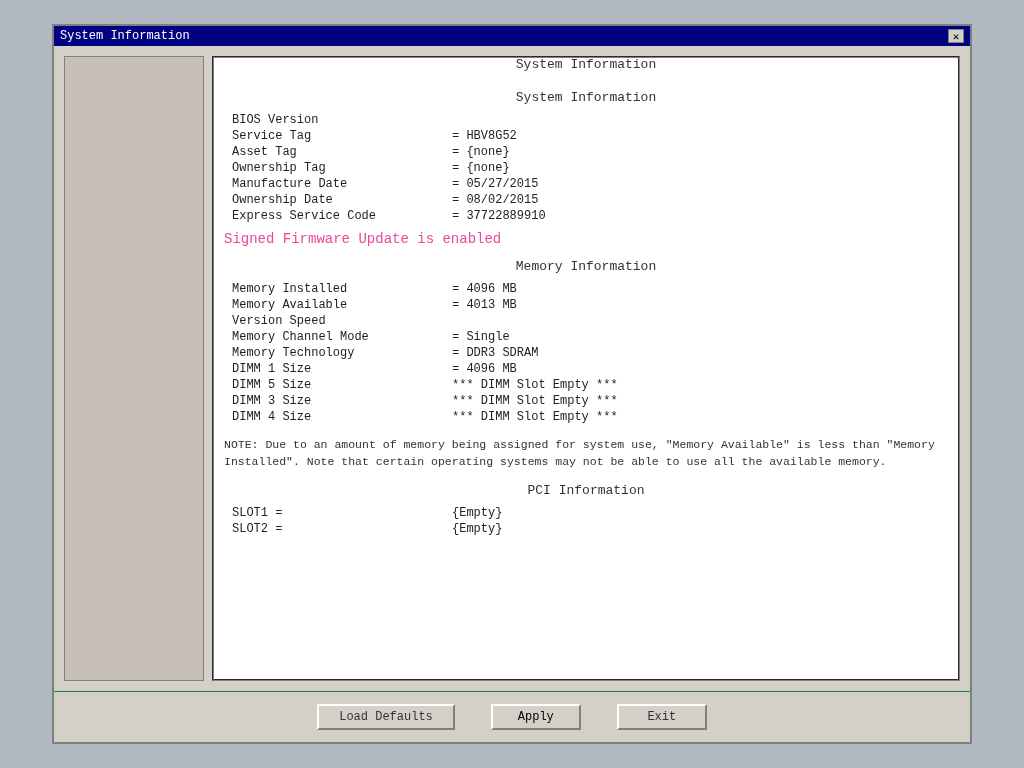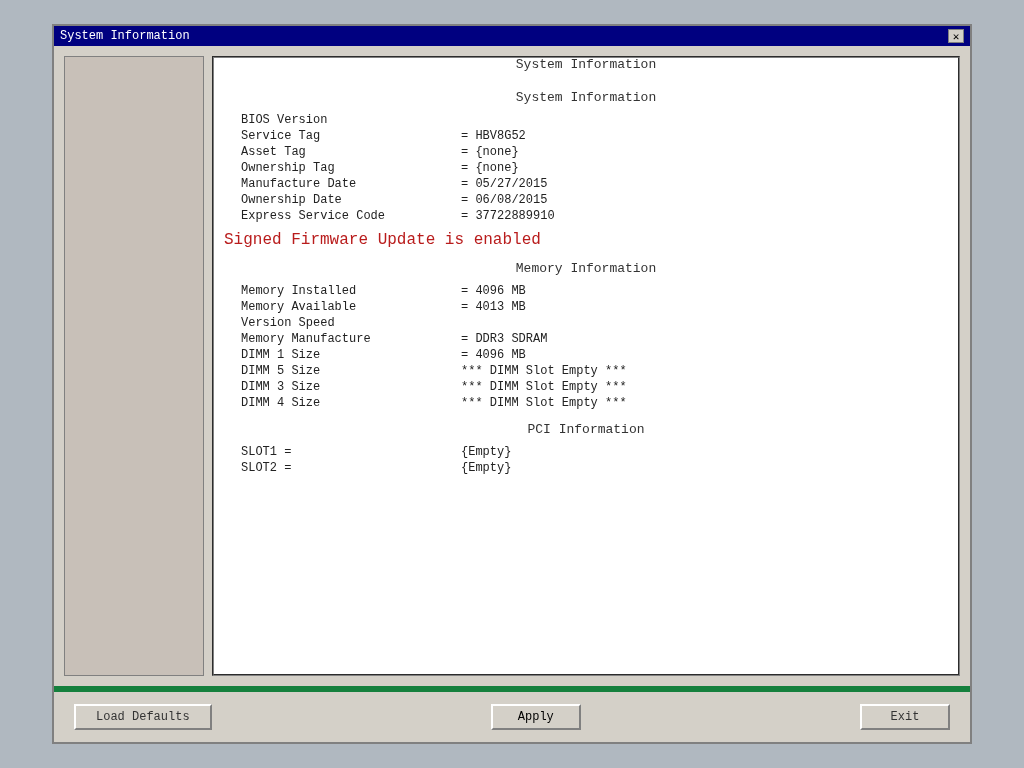--- a/index.html
+++ b/index.html
@@ -122,21 +122,21 @@
     .section-header {
       text-align: center;
       font-size: 13px;
       color: #333;
       margin: 12px 0 8px 0;
       font-weight: normal;
     }
 
     .info-row {
       display: flex;
-      margin: 2px 17px;
+      margin: 2px 8px;
       font-size: 12px;
       color: #222;
     }
 
     .info-label {
       width: 220px;
       flex-shrink: 0;
     }
 
     .info-value {
@@ -144,33 +144,33 @@
     }
 
     .note-text {
       font-size: 11.5px;
       color: #333;
       margin: 12px 0 8px 0;
       line-height: 1.5;
     }
 
     .firmware-text {
-      font-size: 16px;
-      color: #b91c1c;
+      font-size: 14px;
+      color: #ec4899;
       margin: 8px 0 4px 0;
     }
 
     .bottom-bar {
       display: flex;
-      justify-content: space-between;
+      justify-content: center;
       align-items: center;
-      gap: 28px;
+      gap: 36px;
       padding: 12px 20px;
       background: #d4d0c8;
-      border-top: 6px solid #15803d;
+      border-top: 1px solid #15803d;
     }
 
     .btn {
       background: #d4d0c8;
       border-top: 2px solid #ffffff;
       border-left: 2px solid #ffffff;
       border-right: 2px solid #808080;
       border-bottom: 2px solid #808080;
       padding: 4px 20px;
       font-size: 12px;
@@ -221,21 +221,21 @@
               <div class="info-row">
                 <span class="info-label">Ownership Tag</span>
                 <span class="info-value">= {none}</span>
               </div>
               <div class="info-row">
                 <span class="info-label">Manufacture Date</span>
                 <span class="info-value">= 05/27/2015</span>
               </div>
               <div class="info-row">
                 <span class="info-label">Ownership Date</span>
-                <span class="info-value">= 06/08/2015</span>
+                <span class="info-value">= 08/02/2015</span>
               </div>
               <div class="info-row">
                 <span class="info-label">Express Service Code</span>
                 <span class="info-value">= 37722889910</span>
               </div>
             </div>
 
           <div class="firmware-text">Signed Firmware Update is enabled</div>
 
           <div class="section-header">Memory Information</div>
@@ -246,41 +246,46 @@
                 <span class="info-value">= 4096 MB</span>
               </div>
               <div class="info-row">
                 <span class="info-label">Memory Available</span>
                 <span class="info-value">= 4013 MB</span>
               </div>
               <div class="info-row">
                 <span class="info-label">Version Speed</span>
               </div>
               <div class="info-row">
-                <span class="info-label">Memory Manufacture</span>
+                <span class="info-label">Memory Channel Mode</span>
+                <span class="info-value">= Single</span>
+              </div>
+              <div class="info-row">
+                <span class="info-label">Memory Technology</span>
                 <span class="info-value">= DDR3 SDRAM</span>
               </div>
               <div class="info-row">
                 <span class="info-label">DIMM 1 Size</span>
                 <span class="info-value">= 4096 MB</span>
               </div>
               <div class="info-row">
                 <span class="info-label">DIMM 5 Size</span>
                 <span class="info-value">*** DIMM Slot Empty ***</span>
               </div>
               <div class="info-row">
                 <span class="info-label">DIMM 3 Size</span>
                 <span class="info-value">*** DIMM Slot Empty ***</span>
               </div>
               <div class="info-row">
                 <span class="info-label">DIMM 4 Size</span>
                 <span class="info-value">*** DIMM Slot Empty ***</span>
               </div>
             </div>
 
+          <div class="note-text">NOTE: Due to an amount of memory being assigned for system use, "Memory Available" is less than "Memory Installed". Note that certain operating systems may not be able to use all the available memory.</div>
 
           <div class="section-header">PCI Information</div>
 
           <div id="pci-rows">
               <div class="info-row">
                 <span class="info-label">SLOT1 =</span>
                 <span class="info-value">{Empty}</span>
               </div>
               <div class="info-row">
                 <span class="info-label">SLOT2 =</span>

